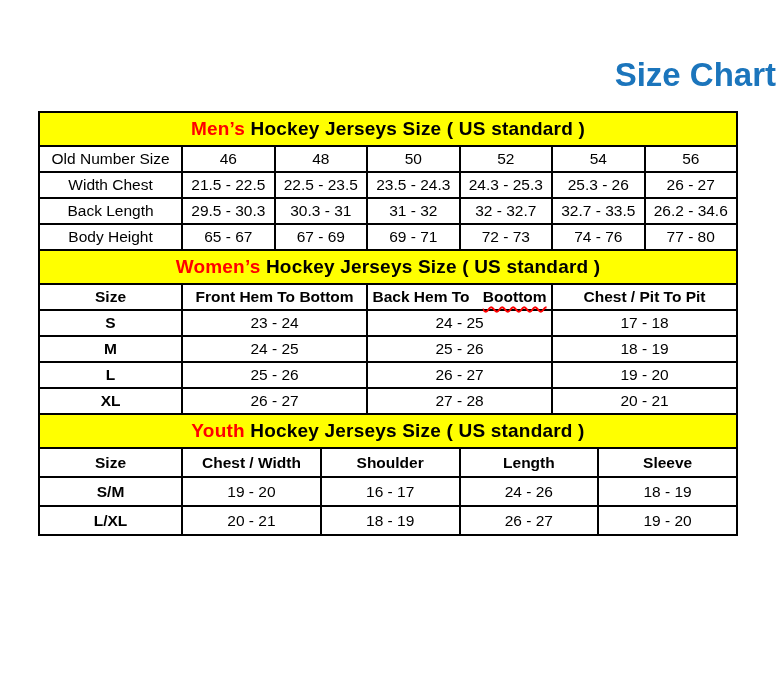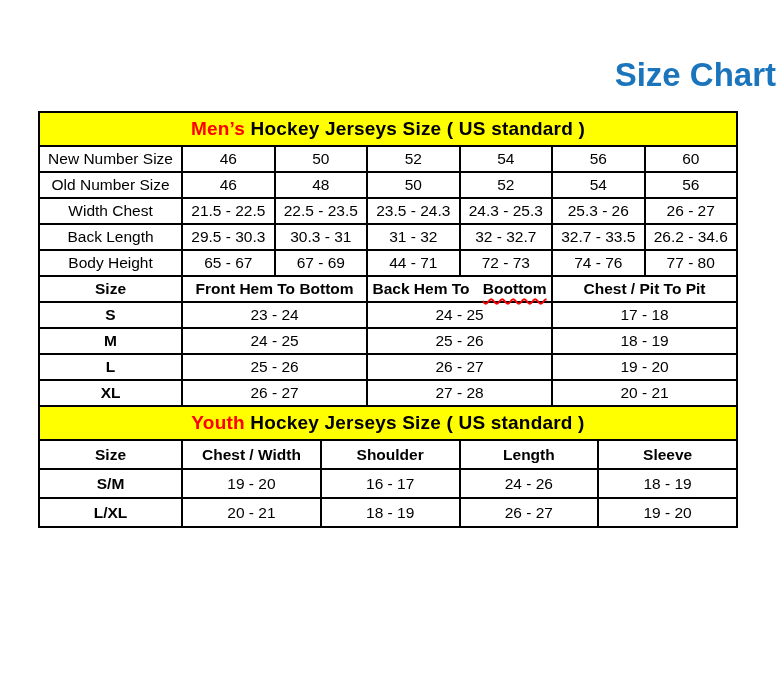--- a/index.html
+++ b/index.html
@@ -70,29 +70,20 @@
           <col>
           <col>
           <col>
           <col>
         </colgroup>
         <tbody>
           <tr>
             <td class="band-cell" colspan="7"><span class="hl">Men’s</span><span> Hockey Jerseys Size ( US standard )</span></td>
           </tr>
           <tr>
-            <td class="row-label">New Number Size</td>
-            <td>46</td>
-            <td>50</td>
-            <td>52</td>
-            <td>54</td>
-            <td>56</td>
-            <td>60</td>
-          </tr>
-          <tr>
             <td class="row-label">Old Number Size</td>
             <td>46</td>
             <td>48</td>
             <td>50</td>
             <td>52</td>
             <td>54</td>
             <td>56</td>
           </tr>
           <tr>
             <td class="row-label">Width Chest</td>
@@ -109,35 +100,38 @@
             <td>30.3 - 31</td>
             <td>31 - 32</td>
             <td>32 - 32.7</td>
             <td>32.7 - 33.5</td>
             <td>26.2 - 34.6</td>
           </tr>
           <tr>
             <td class="row-label">Body Height</td>
             <td>65 - 67</td>
             <td>67 - 69</td>
-            <td>44 - 71</td>
+            <td>69 - 71</td>
             <td>72 - 73</td>
             <td>74 - 76</td>
             <td>77 - 80</td>
           </tr>
         </tbody>
       </table>
       <table class="section t-womens">
         <colgroup>
           <col style="width: 20.5%;">
           <col>
           <col>
           <col>
         </colgroup>
         <tbody>
+          <tr>
+            <td class="band-cell" colspan="4"><span class="hl">Women’s</span><span> Hockey Jerseys Size ( US standard )</span></td>
+          </tr>
           <tr>
             <th>Size</th>
             <th>Front Hem To Bottom</th>
             <th>Back Hem To <span class="squiggle">Boottom</span></th>
             <th>Chest / Pit To Pit</th>
           </tr>
           <tr>
             <td class="row-label bold">S</td>
             <td>23 - 24</td>
             <td>24 - 25</td>

